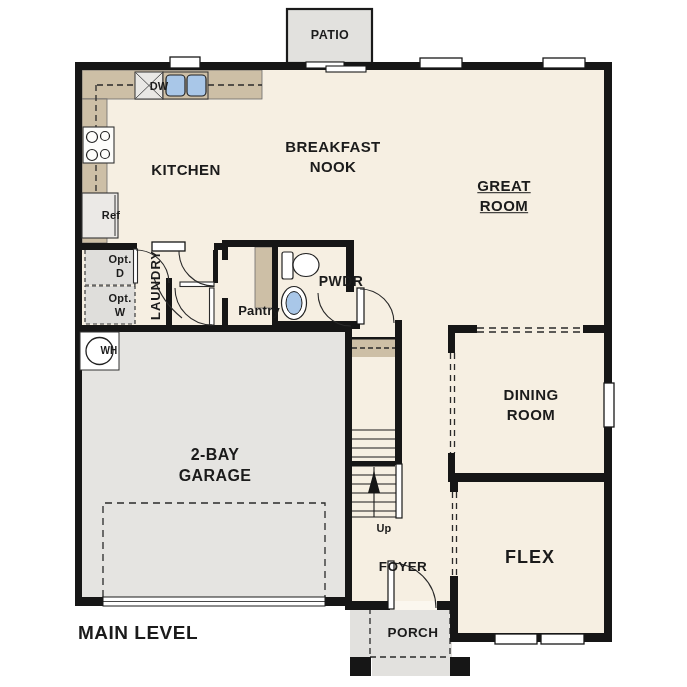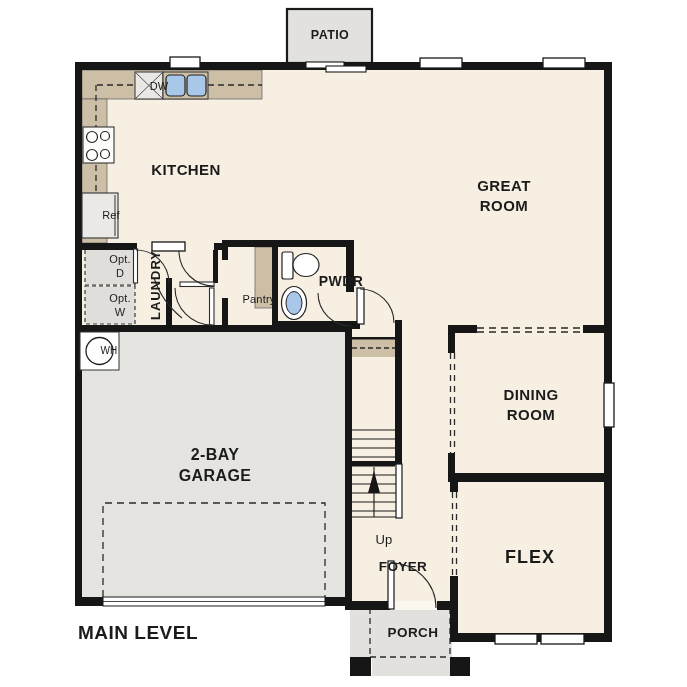--- a/index.html
+++ b/index.html
@@ -1,37 +1,37 @@
 <!DOCTYPE html>
 <html><head>
 <meta charset="utf-8">
 <style>
   html,body{margin:0;padding:0;background:#ffffff;}
   #stage{position:relative;width:687px;height:687px;background:#ffffff;overflow:hidden;
          font-family:"Liberation Sans", sans-serif;}
   #plan-svg{position:absolute;left:0;top:0;}
   .lbl{position:absolute;transform:translate(-50%,-50%);font-weight:bold;color:#1b1b1b;
        text-align:center;white-space:pre-line;letter-spacing:0.4px;line-height:1.32;}
-  .sm{font-weight:normal;letter-spacing:0.2px;padding-left:20px;}
+  .sm{font-weight:bold;letter-spacing:0.2px;padding-left:20px;}
   .lbl-patio{left:330px;top:35px;font-size:12.5px;text-align:center;}
   .lbl-kitchen{left:186px;top:170px;font-size:15px;}
   .lbl-nook{left:333px;top:157px;font-size:15px;}
-  .lbl-great{left:504px;top:196px;font-size:15px;}
+  .lbl-great{left:504px;top:196px;font-size:15px;text-decoration:underline;}
   .lbl-laundry{left:156px;top:285px;font-size:13px;letter-spacing:1px;
                transform:translate(-50%,-50%) rotate(-90deg);}
   .lbl-optd{left:110px;top:267px;font-size:11px;line-height:1.25;}
   .lbl-optw{left:110px;top:306px;font-size:11px;line-height:1.25;}
   .lbl-ref{left:101px;top:215px;font-size:11px;}
   .lbl-dw{left:149px;top:86px;font-size:11px;}
   .lbl-wh{left:99px;top:351px;font-size:10px;}
-  .lbl-pantry{left:249px;top:299px;font-size:11px;}
+  .lbl-pantry{left:249px;top:311px;font-size:13px;}
   .lbl-pwdr{left:325px;top:281px;font-size:14px;padding-left:32px;}
   .lbl-dining{left:531px;top:405px;font-size:15px;}
   .lbl-garage{left:215px;top:465px;font-size:16px;}
-  .lbl-up{left:374px;top:528px;font-size:13px;margin-top:12px;}
+  .lbl-up{left:374px;top:528px;font-size:11px;}
   .lbl-foyer{left:403px;top:551px;font-size:13.5px;margin-top:16px;}
   .lbl-flex{left:530px;top:558px;font-size:18px;letter-spacing:1px;}
   .lbl-porch{left:413px;top:633px;font-size:13.5px;}
   .lbl-mainlevel{left:78px;top:633px;font-size:19px;letter-spacing:0.5px;
                  transform:translate(0,-50%);text-align:center;}
 </style>
 </head>
 <body>
 
 <div id="stage">
@@ -167,20 +167,22 @@
   </g>
 
   <g fill="#161616">
     <rect x="350" y="657" width="21" height="19"></rect>
     <rect x="450" y="657" width="20" height="19"></rect>
   </g>
 </svg>
 
   <div class="lbl lbl-patio">PATIO</div>
   <div class="lbl lbl-kitchen">KITCHEN</div>
+  <div class="lbl lbl-nook">BREAKFAST
+NOOK</div>
   <div class="lbl lbl-great">GREAT
 ROOM</div>
   <div class="lbl lbl-laundry">LAUNDRY</div>
   <div class="lbl lbl-pwdr">PWDR</div>
   <div class="lbl lbl-pantry sm">Pantry</div>
   <div class="lbl lbl-dining">DINING
 ROOM</div>
   <div class="lbl lbl-garage">2-BAY
 GARAGE</div>
   <div class="lbl lbl-foyer">FOYER</div>

